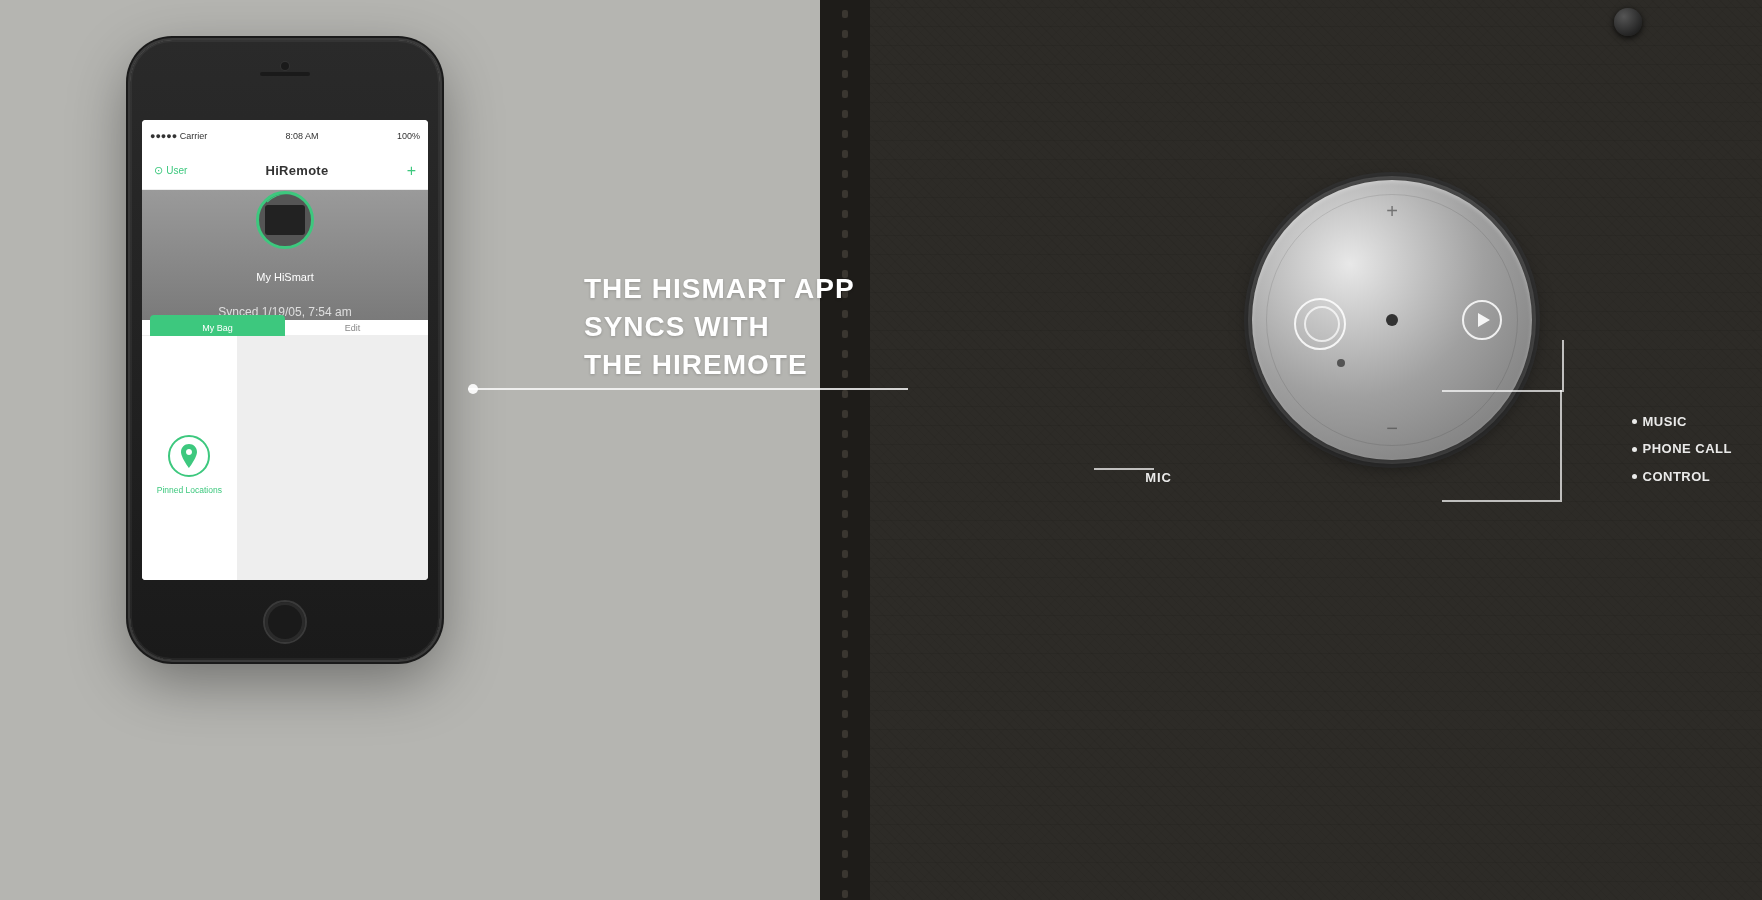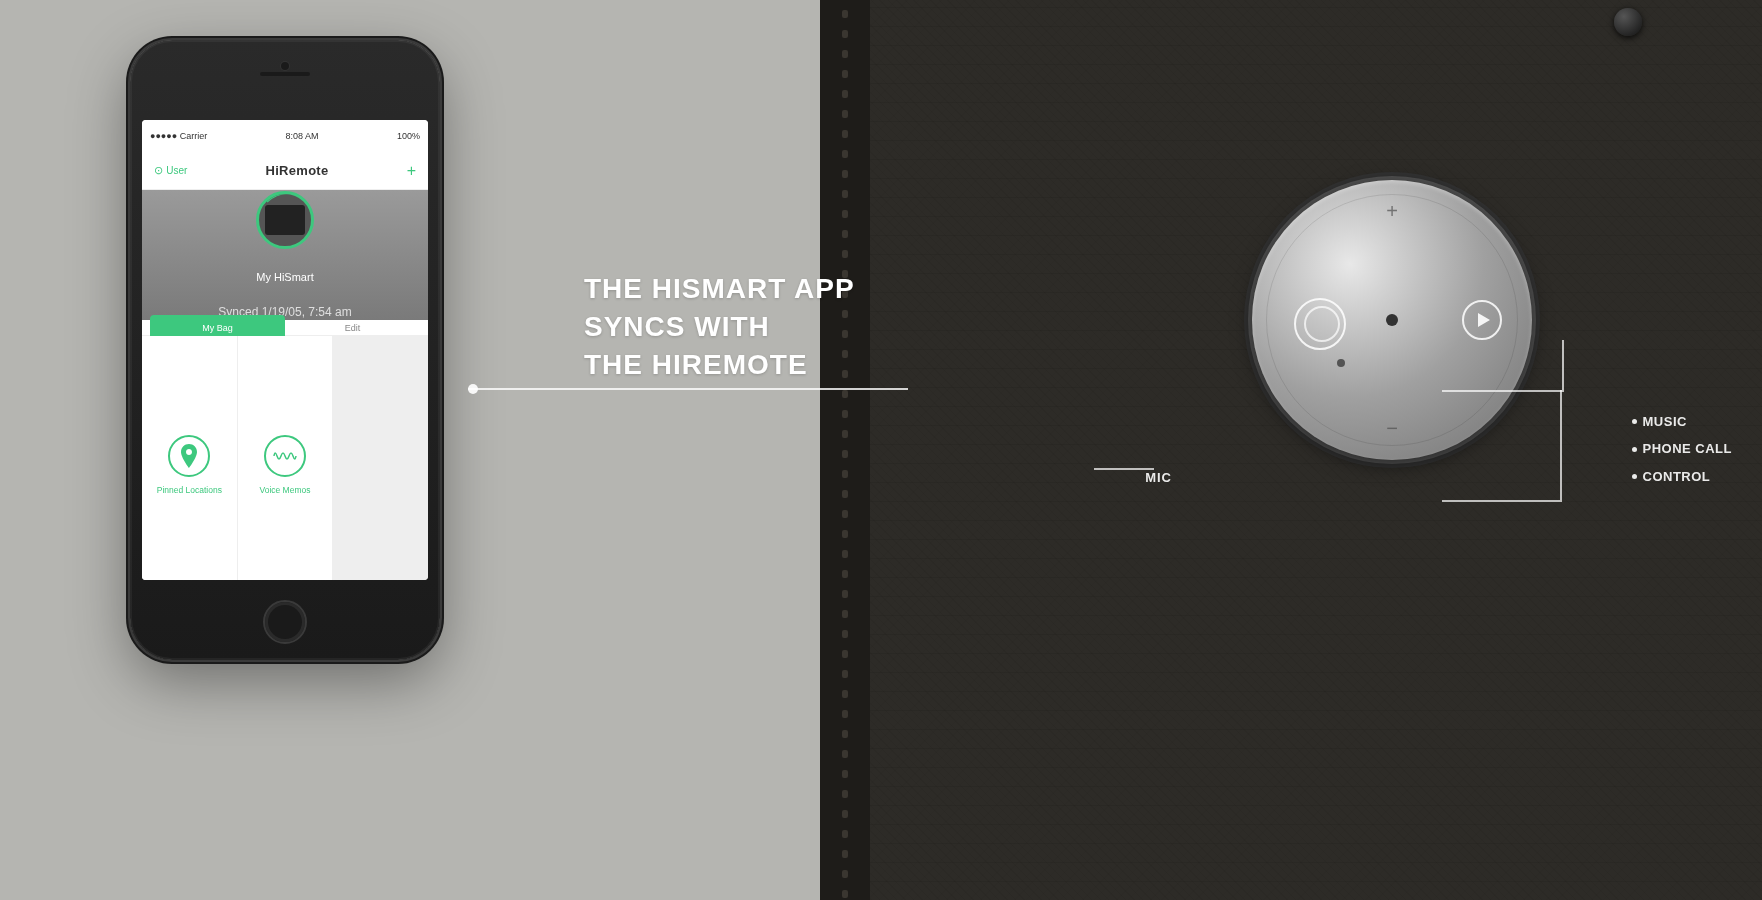--- a/index.html
+++ b/index.html
@@ -689,28 +689,20 @@
         </div>
 
         <div class="app-grid">
           <div class="app-cell">
             <div class="app-icon-circle">
               <svg width="20" height="24" viewBox="0 0 20 24">
                 <path d="M10 0C5.5 0 2 3.5 2 8c0 5.5 8 16 8 16s8-10.5 8-16c0-4.5-3.5-8-8-8zm0 11c-1.7 0-3-1.3-3-3s1.3-3 3-3 3 1.3 3 3-1.3 3-3 3z" fill="#3dc87e"></path>
               </svg>
             </div>
             <div class="app-label">Pinned Locations</div>
-          </div>
-          <div class="app-cell">
-            <div class="app-icon-circle">
-              <svg width="24" height="18" viewBox="0 0 24 18">
-                <path d="M1 9 Q2 3 4 9 Q6 15 8 9 Q10 3 12 9 Q14 15 16 9 Q18 3 20 9 Q22 15 23 9" fill="none" stroke="#3dc87e" stroke-width="1.5"></path>
-              </svg>
-            </div>
-            <div class="app-label">Voice Memos</div>
           </div>
         </div>
       </div>
     </div>
 
     <div class="home-button"></div>
   </div>
 </div>
 
 <div class="main-text">

